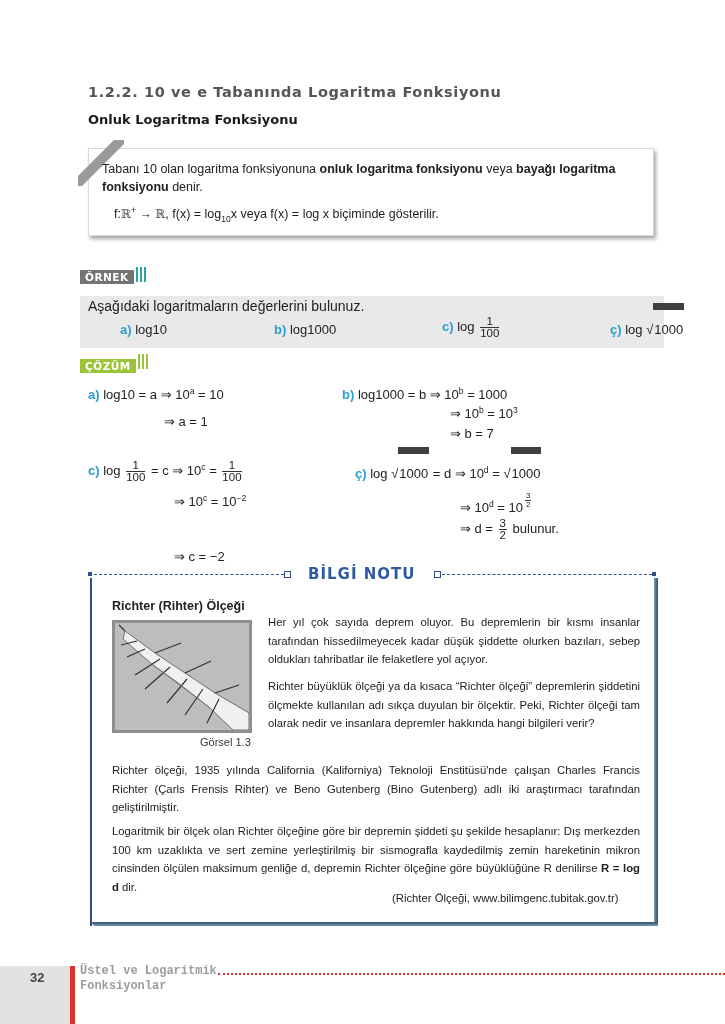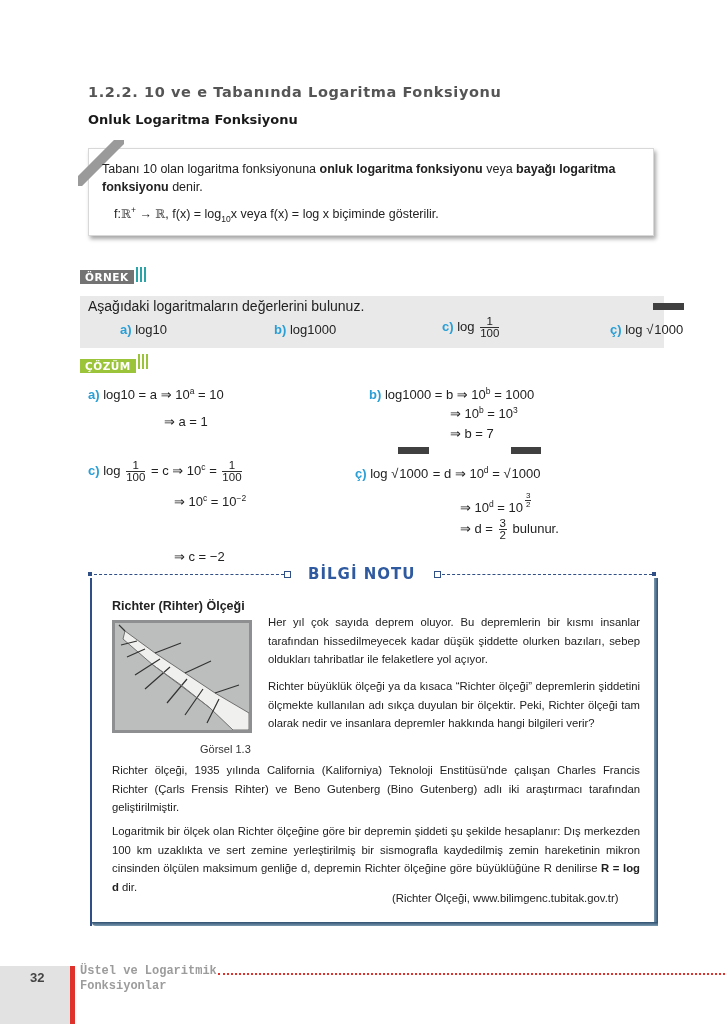--- a/index.html
+++ b/index.html
@@ -47,21 +47,21 @@
   .info-rule { top:574px; height:0; border-top:1.5px dashed #2f4f86; }
   .dot { width:4px; height:4px; background:#2f4f86; }
   .sq { width:5px; height:5px; border:1px solid #2f4f86; background:#fff; }
   .bilgi { left:308px; top:565px; font-family:"DejaVu Sans", sans-serif; font-weight:bold; font-size:15px; color:#2f5aa0; letter-spacing:1px;text-align:center; }
   .infobox-left { left:90px; top:578px; width:2px; height:348px; background:#2f4f86; }
   .infobox-right { left:654px; top:578px; width:4px; height:345px; background:linear-gradient(to right,#7a9ab0,#2f4f70); }
   .infobox-bottom { left:92px; top:922px; width:566px; height:4px; background:linear-gradient(to bottom,#2f4f70,#7a9ab0); border-bottom-left-radius:10px; }
 
   .richter-title { left:112px; top:599px; font-size:12.5px; font-weight:bold; color:#222; }
   .photo { left:112px; top:620px; width:140px; height:113px; background:#bcbdbd; border:3px solid #8e8f90; box-sizing:border-box; }
-  .caption { left:200px; top:736px; font-size:11px; color:#333;margin-top:7px; }
+  .caption { left:200px; top:736px; font-size:11px; color:#333; }
   .para { font-size:11.3px; line-height:18.5px; color:#222; text-align:justify; }
   .source { left:392px; top:892px; font-size:11.3px; color:#222; }
 
   .footer-box { left:0; top:966px; width:70px; height:58px; background:#e2e2e2; }
   .footer-num { left:30px; top:970px; font-size:13px; font-weight:bold; color:#444; }
   .footer-red { left:70px; top:966px; width:5px; height:58px; background:#e0322c; }
   .footer-text { left:80px; top:964px; font-size:12px; line-height:15px; color:#9c9c9c; font-weight:bold;font-family:Liberation Mono, monospace; }
   .footer-dots { left:218px; top:973px; width:507px; height:0; border-top:2px dotted #e0322c; }
 </style>
 </head>
@@ -109,21 +109,21 @@
   <span class="label-tag">ÇÖZÜM</span>
   <span class="tag-bars"><i></i><i></i><i></i></span>
 </div>
 
 <div class="abs sol" style="left:88px; top:386px;">
   <span class="letter">a)</span>
   <span>log10 = a ⇒ 10</span><sup>a</sup><span> = 10</span>
 </div>
 <div class="abs sol" style="left:164px; top:414px;">⇒ a = 1</div>
 
-<div class="abs sol" style="left:369px; top:386px;">
+<div class="abs sol" style="left:342px; top:386px;">
   <span class="letter">b)</span>
   <span>log1000 = b ⇒ 10</span><sup>b</sup><span> = 1000</span>
 </div>
 <div class="abs sol" style="left:450px; top:405px;">
   <span>⇒ 10</span><sup>b</sup><span> = 10</span><sup>3</sup>
 </div>
 <div class="abs sol" style="left:450px; top:426px;">⇒ b = 7</div>
 
 <div class="abs sol" style="left:88px; top:460px;">
   <span class="letter">c)</span>

